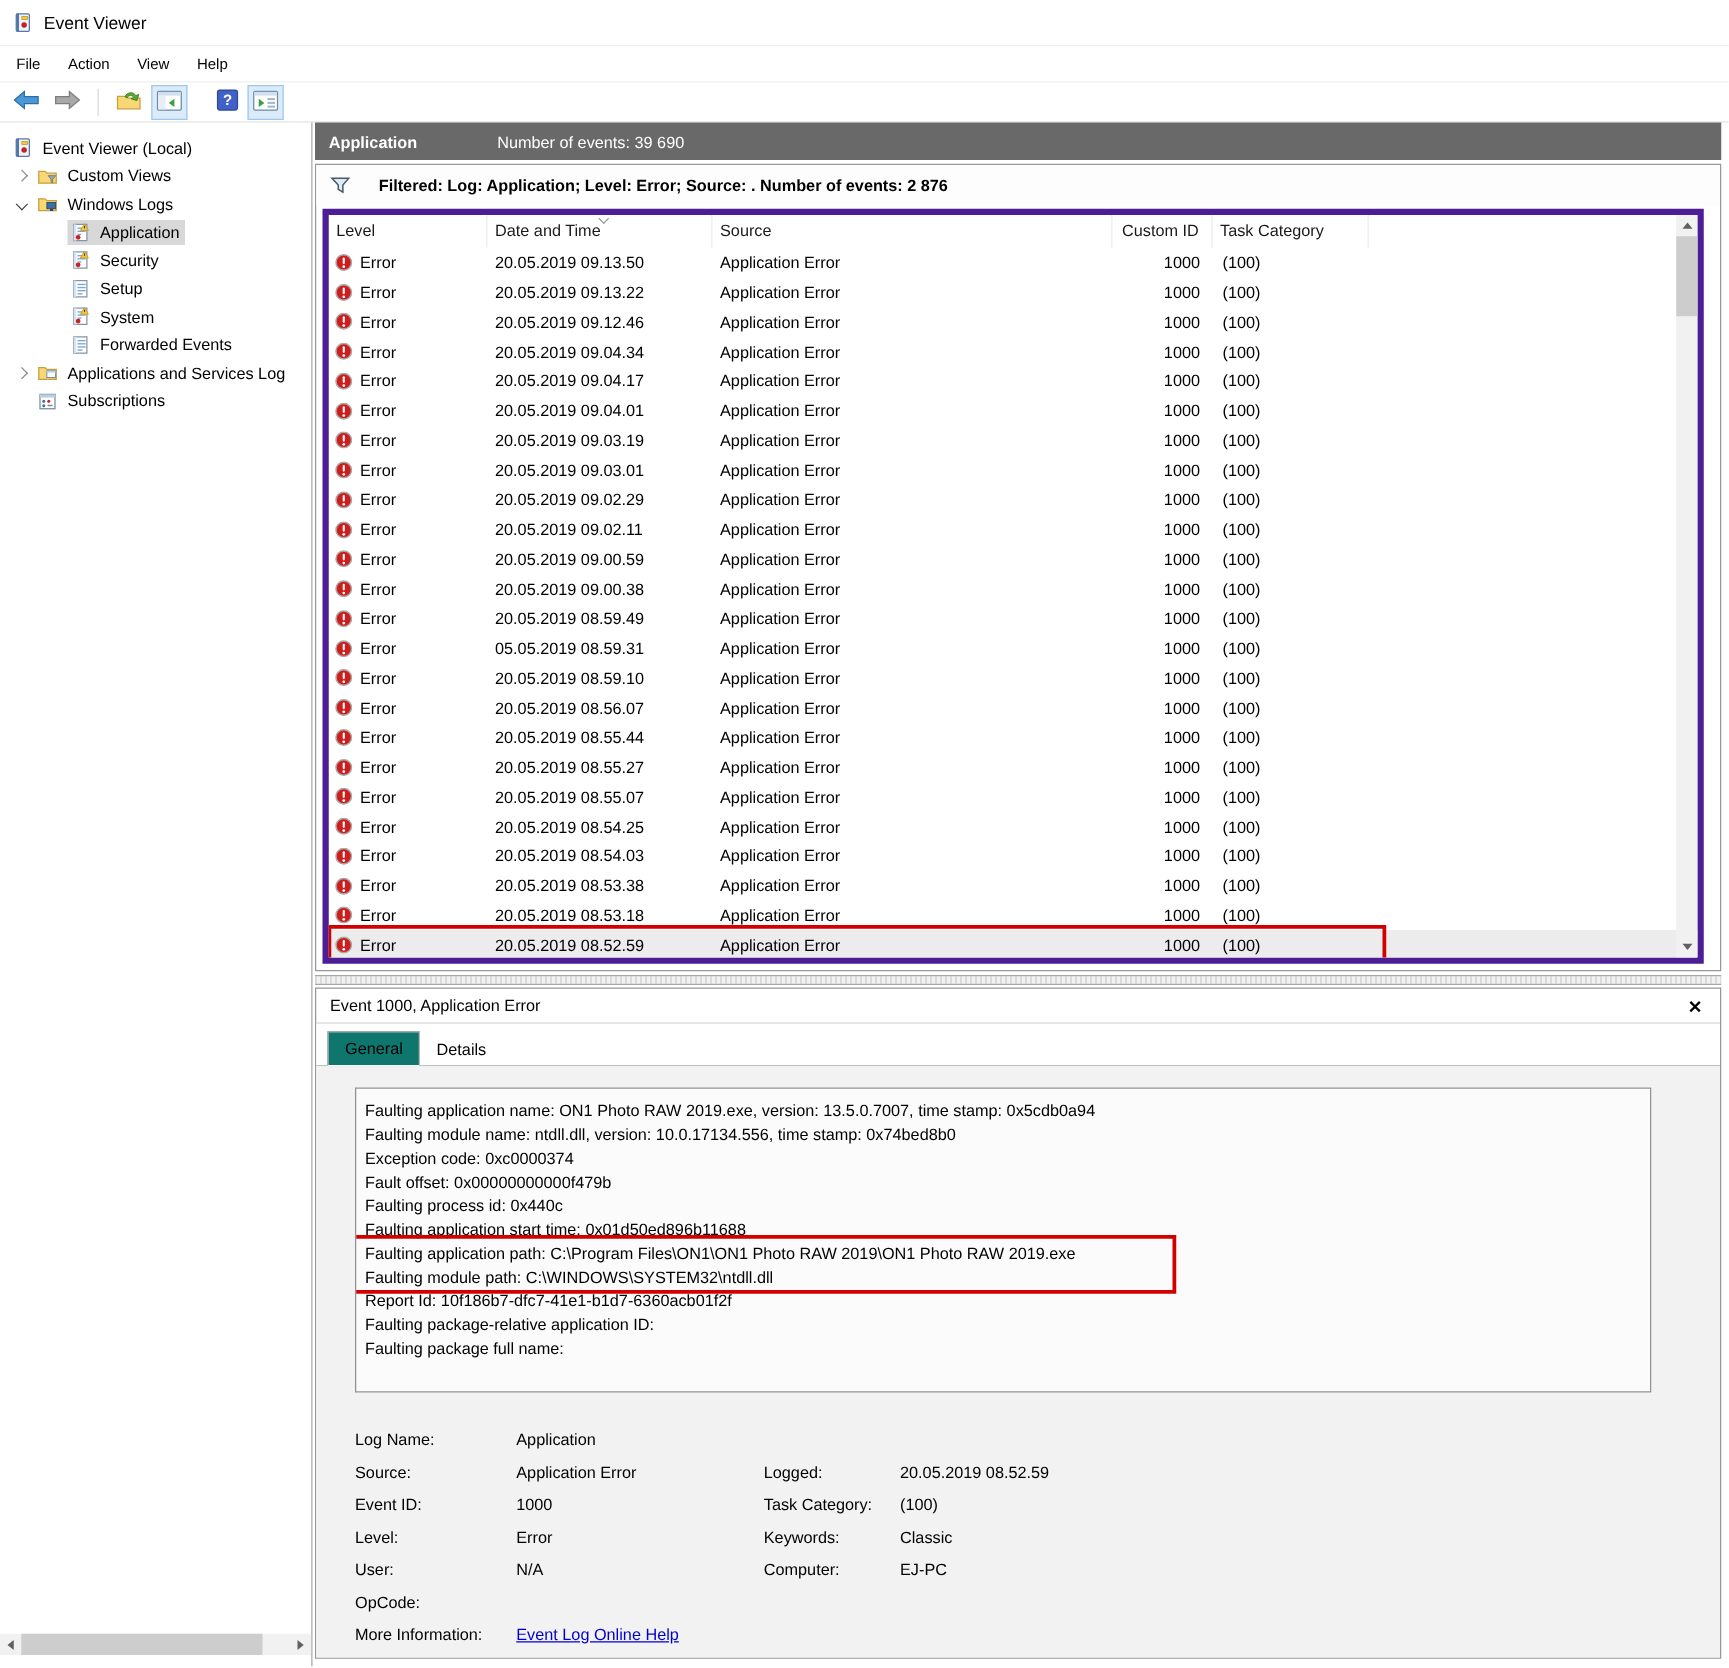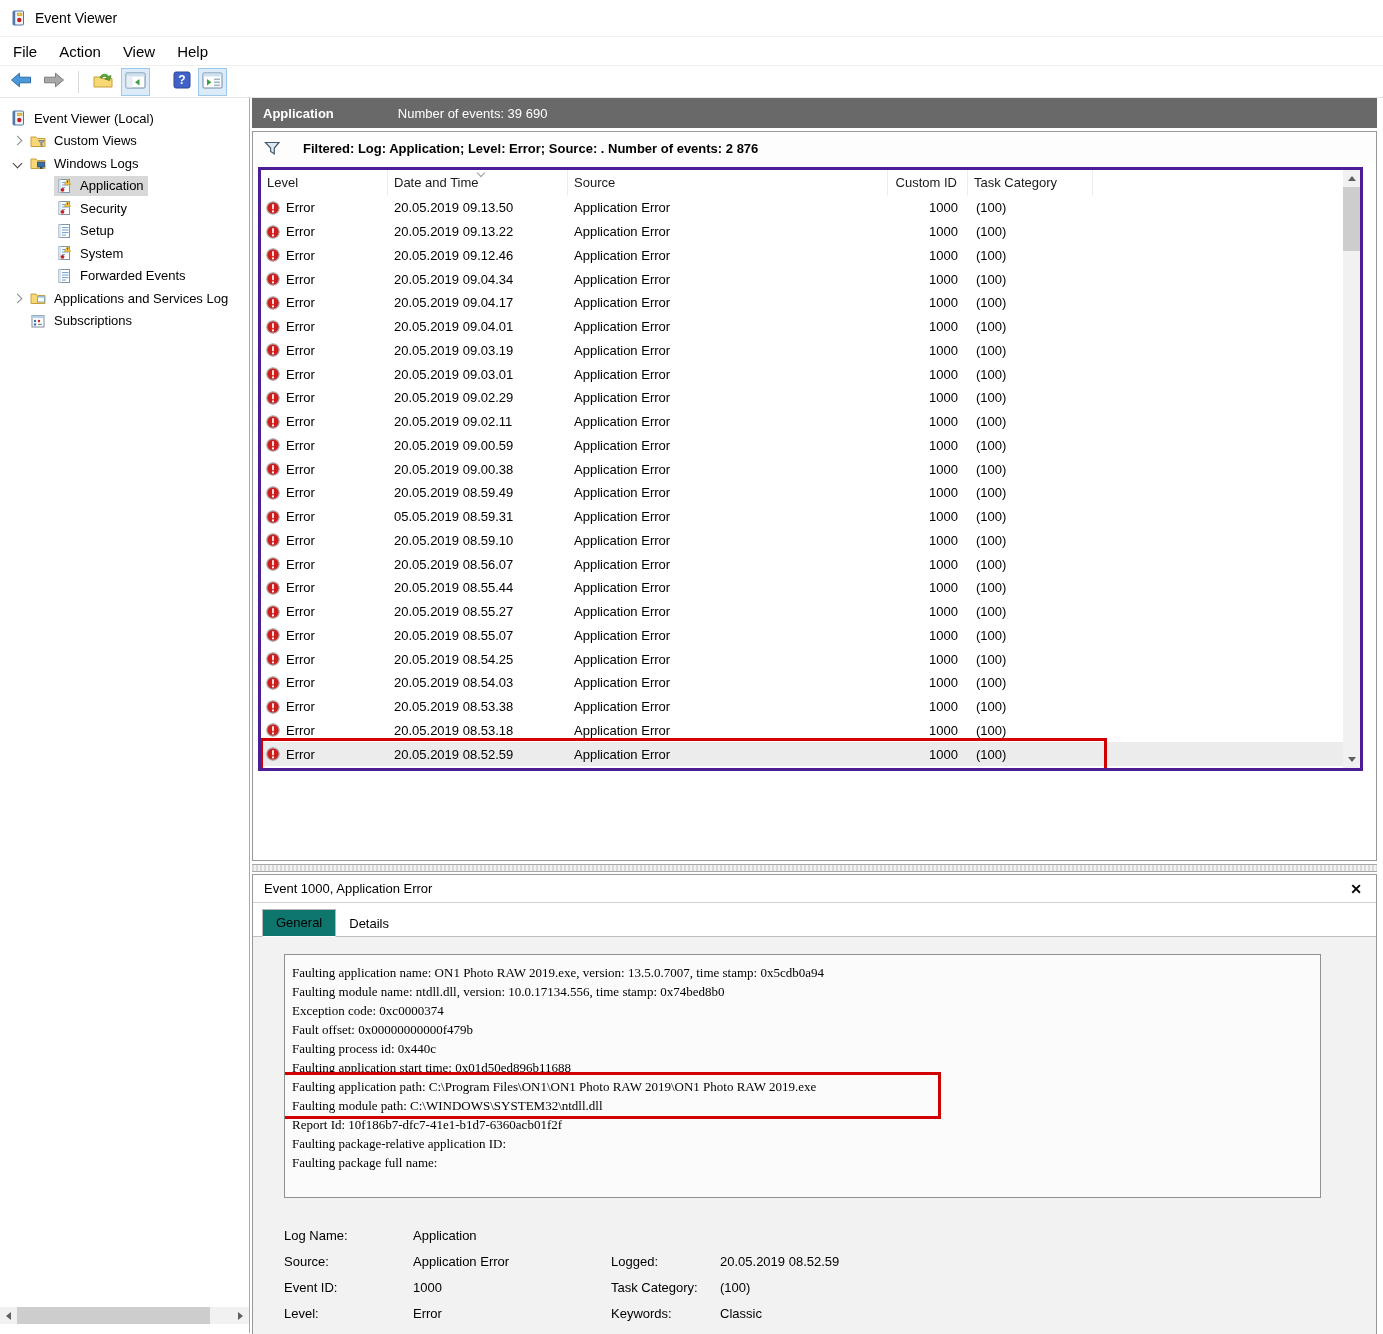--- a/index.html
+++ b/index.html
@@ -3,21 +3,21 @@
 <meta charset="utf-8">
 <style>
   * { box-sizing: border-box; margin: 0; padding: 0; }
   body { background:#fff; font-family:"Liberation Sans", sans-serif; }
   .window { position:relative; width:1383px; height:1334px; background:#fff; color:#000;
             font-size:13px; overflow:hidden; }
 
   
   .titlebar { height:36px; display:flex; align-items:center; padding-left:10px; gap:9px; font-size:14px; }
   .menubar { height:30px; display:flex; align-items:center; padding-left:2px;
-             border-top:1px solid #f0f0f0; border-bottom:1px solid #f0f0f0; font-size:15px; }
+             border-top:1px solid #f0f0f0; border-bottom:1px solid #f0f0f0; font-size:12px; }
   .menu-item { padding:4px 11px; cursor:default; }
   .toolbar { height:32px; display:flex; align-items:center; padding-left:6px; gap:3px;
              border-bottom:1px solid #e4e4e4; }
   .tool-btn { display:flex; align-items:center; justify-content:center; padding:3px 3px; border:1px solid transparent; }
   .tool-btn.active { background:#dcebfa; border:1px solid #9ec7ec; }
   .tool-sep { width:1px; height:22px; background:#d9d9d9; margin:0 6px; }
 
   
   .body { display:flex; height:1235px; }
   .sidebar { width:250px; border-right:1px solid #a9a9a9; position:relative; padding-top:9px; overflow:hidden; flex:none; }
@@ -44,24 +44,24 @@
   .tri.up    { border-left:4px solid transparent; border-right:4px solid transparent; border-bottom:5px solid #606060; }
   .tri.down  { border-left:4px solid transparent; border-right:4px solid transparent; border-top:5px solid #606060; }
 
   
   .main { flex:1; padding-left:2px; min-width:0; }
   .appbar { height:30px; background:#696969; color:#fff; display:flex; align-items:center;
             padding-left:11px; margin-right:6px; }
   .appbar-title { font-weight:bold; }
   .appbar-count { margin-left:64px; }
 
-  .list-panel { margin:3px 6px 0 0; border:1px solid #98989c; height:730px; background:#fff; }
+  .list-panel { margin:3px 6px 0 0; border:1px solid #98989c; height:646px; background:#fff; }
   .filterbar { height:33px; display:flex; align-items:center; padding-left:11px; gap:22px;
                font-weight:bold; background:#fdfdfd; }
-  .table-box { margin:2px 13px 0 5px; border:3px solid #4c1d95; height:604px; position:relative;
+  .table-box { margin:2px 13px 0 5px; border:5px solid #4c1d95; height:604px; position:relative;
                background:#fff; overflow:hidden; }
   .thead { display:flex; height:26px; line-height:25px; color:#1a1a1a; padding-right:17px; }
   .th { border-right:1px solid #ececec; padding-left:6px; position:relative; }
   .th.eid { text-align:right; padding-right:10px; }
   .sort-glyph { position:absolute; top:0px; left:50%; width:6px; height:6px;
                 border-right:1.2px solid #9a9a9a; border-bottom:1.2px solid #9a9a9a; transform:rotate(45deg); }
   .c-level { width:127px; flex:none; } .c-date { width:180px; flex:none; }
   .c-source { width:320px; flex:none; } .c-eid { width:80px; flex:none; }
   .c-task { width:125px; flex:none; } .c-fill { flex:1; border-right:none; }
 
@@ -91,21 +91,21 @@
   .details-header { height:28px; display:flex; align-items:center; justify-content:space-between;
                     padding:0 14px 0 11px; border-bottom:1px solid #d0d0d0; }
   .close-x { font-weight:bold; font-size:14px; cursor:default; }
   .tabs { display:flex; align-items:flex-end; padding:6px 0 0 9px; border-bottom:1px solid #bfbfbf; background:#fff; }
   .tab { padding:4px 13px 5px; cursor:default; }
   .tab.active { background:#0f766e; border:1px solid #b5b5b5; border-bottom:1px solid #fff;
                 margin-bottom:-1px; padding:5px 13px 6px; }
   .tab-content { background:#f2f2f2; height:479px; padding:17px 0 0 31px; position:relative; }
 
   .event-text-box { width:1037px; height:244px; border:1px solid #919191; background:#fbfbfb;
-                    padding:8px 8px 0 7px; line-height:19px; position:relative; overflow:hidden;font-family:Liberation Serif, serif; }
+                    padding:8px 8px 0 7px; line-height:19px; position:relative; overflow:hidden; }
   .etext-line { white-space:pre; }
   .red-annotation { position:absolute; left:-4px; top:117px; width:660px; height:47px;
                     border:3px solid var(--annotation-red); pointer-events:none; }
 
   .fields { margin-top:24px; position:relative; }
   .frow { height:26px; display:flex; align-items:center; }
   .flabel { width:129px; flex:none; }
   .fields-right { position:absolute; left:327px; top:26px; }
   .fields-right .flabel { width:109px; }
   .morerow { height:26px; display:flex; align-items:center; }

